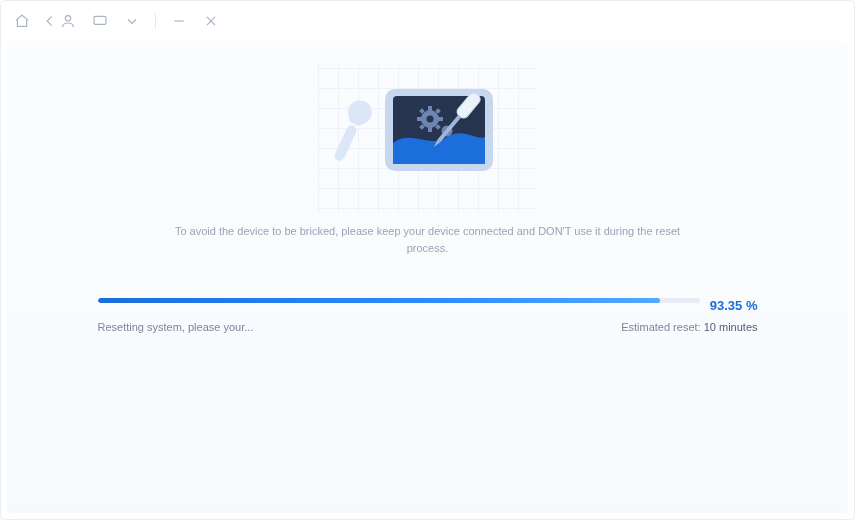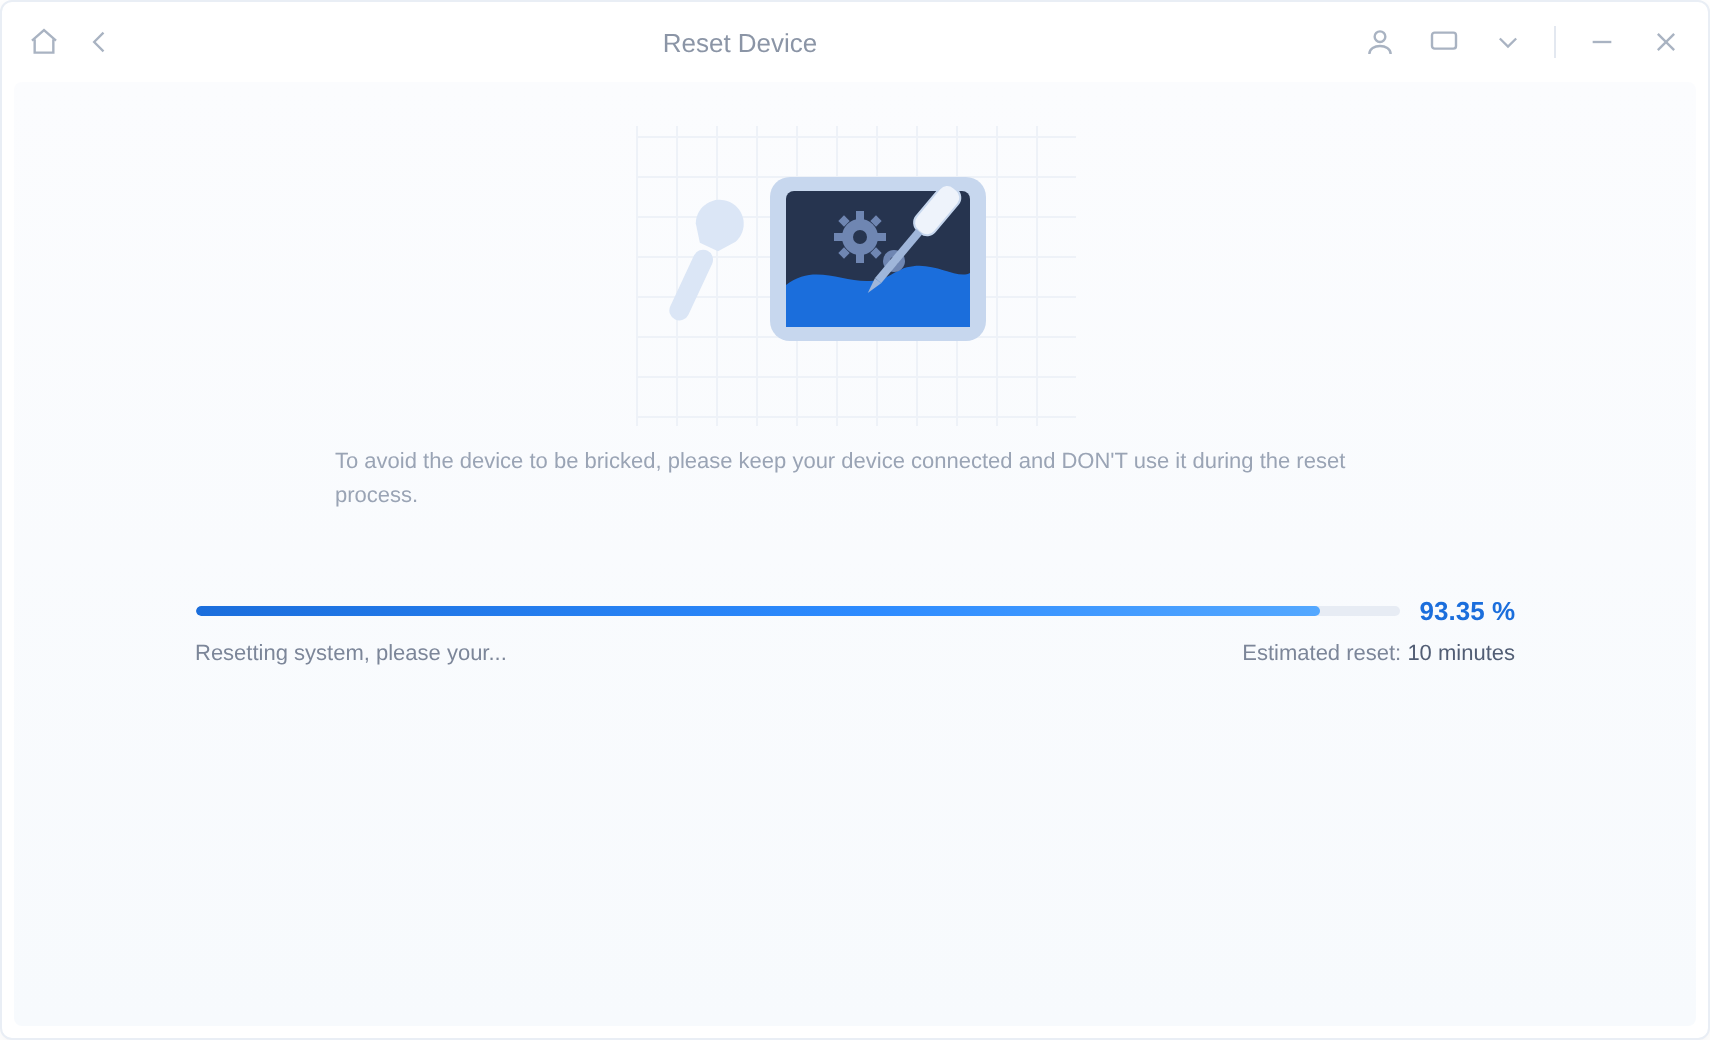--- a/index.html
+++ b/index.html
@@ -83,30 +83,30 @@
   .heading {
     margin-top: 28px;
     font-size: 17px;
     font-weight: 700;
     color: #2a3448;
   }
   .subtext {
     margin-top: 10px;
     font-size: 11px;
     color: #9aa4b5;
+    text-align: center;
     line-height: 1.5;
     max-width: 520px;
   }
 
   
   .progress-row {
     margin-top: 42px;
     width: 660px;
     display: flex;
-    align-items: center;
     gap: 10px;
   }
   .progress-track {
     flex: 1;
     height: 5px;
     background: #e7ecf4;
     border-radius: 3px;
     overflow: hidden;
     position: relative;
   }
@@ -144,21 +144,20 @@
           <path d="M3 11l9-8 9 8"></path>
             <path d="M5 10v10h14V10"></path>
         </svg>
       </span>
       <span class="icon-btn">
         <svg width="14" height="14" viewBox="0 0 24 24" fill="none" stroke="currentColor" stroke-width="2">
           <path d="M15 4l-8 8 8 8"></path>
         </svg>
       </span>
     </div>
-    <div class="title">Reset Device</div>
     <div class="right-icons">
       <span class="icon-btn">
         <svg width="16" height="16" viewBox="0 0 24 24" fill="none" stroke="currentColor" stroke-width="1.8">
           <circle cx="12" cy="8" r="4"></circle>
             <path d="M4 21c0-4 4-6 8-6s8 2 8 6"></path>
         </svg>
       </span>
       <span class="icon-btn">
         <svg width="16" height="16" viewBox="0 0 24 24" fill="none" stroke="currentColor" stroke-width="1.8">
           <rect x="3" y="5" width="18" height="12" rx="2"></rect>

